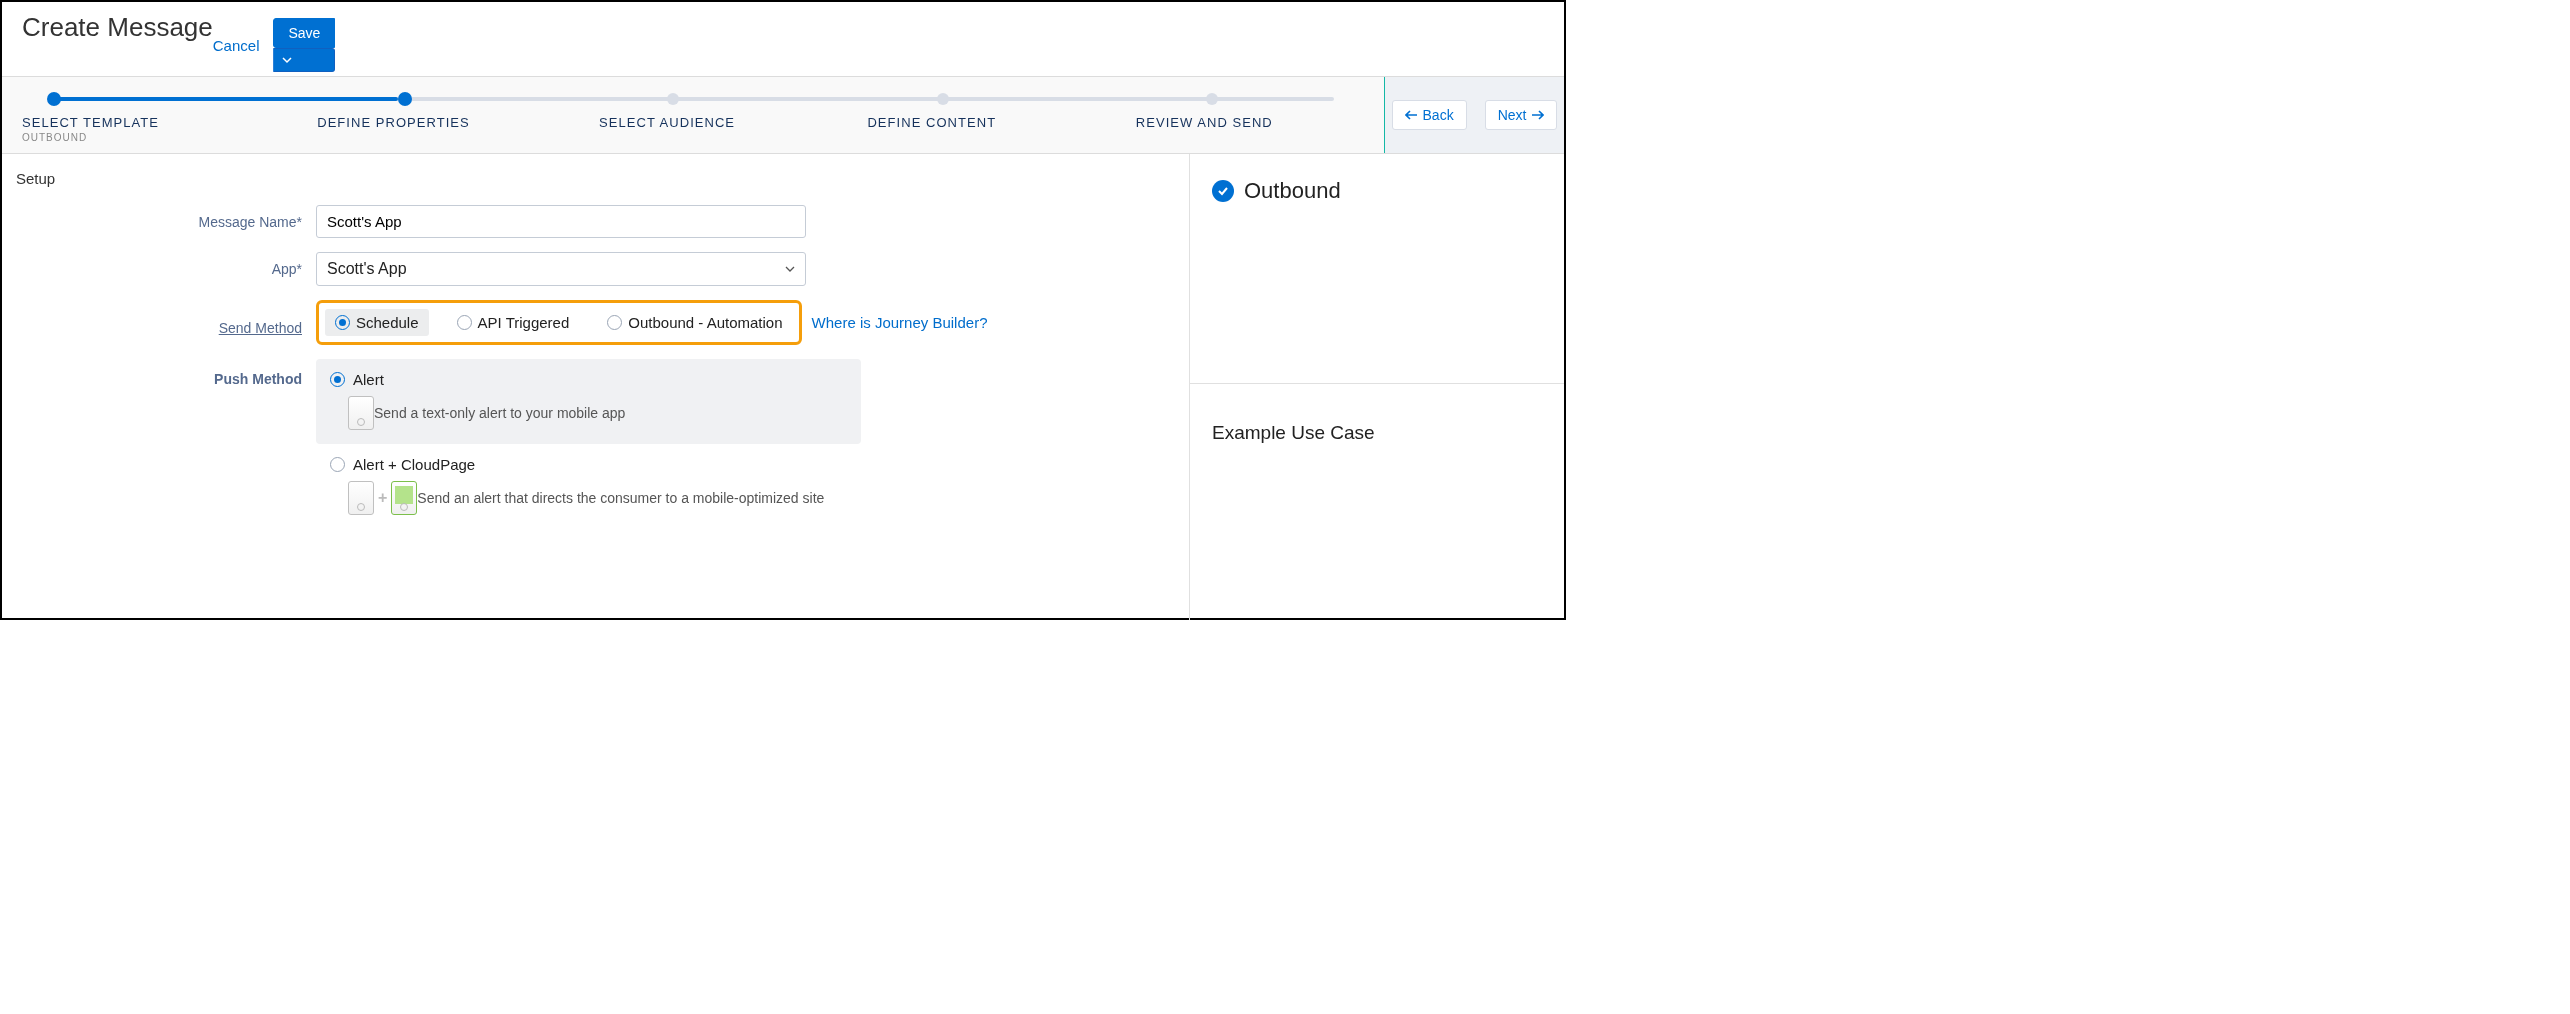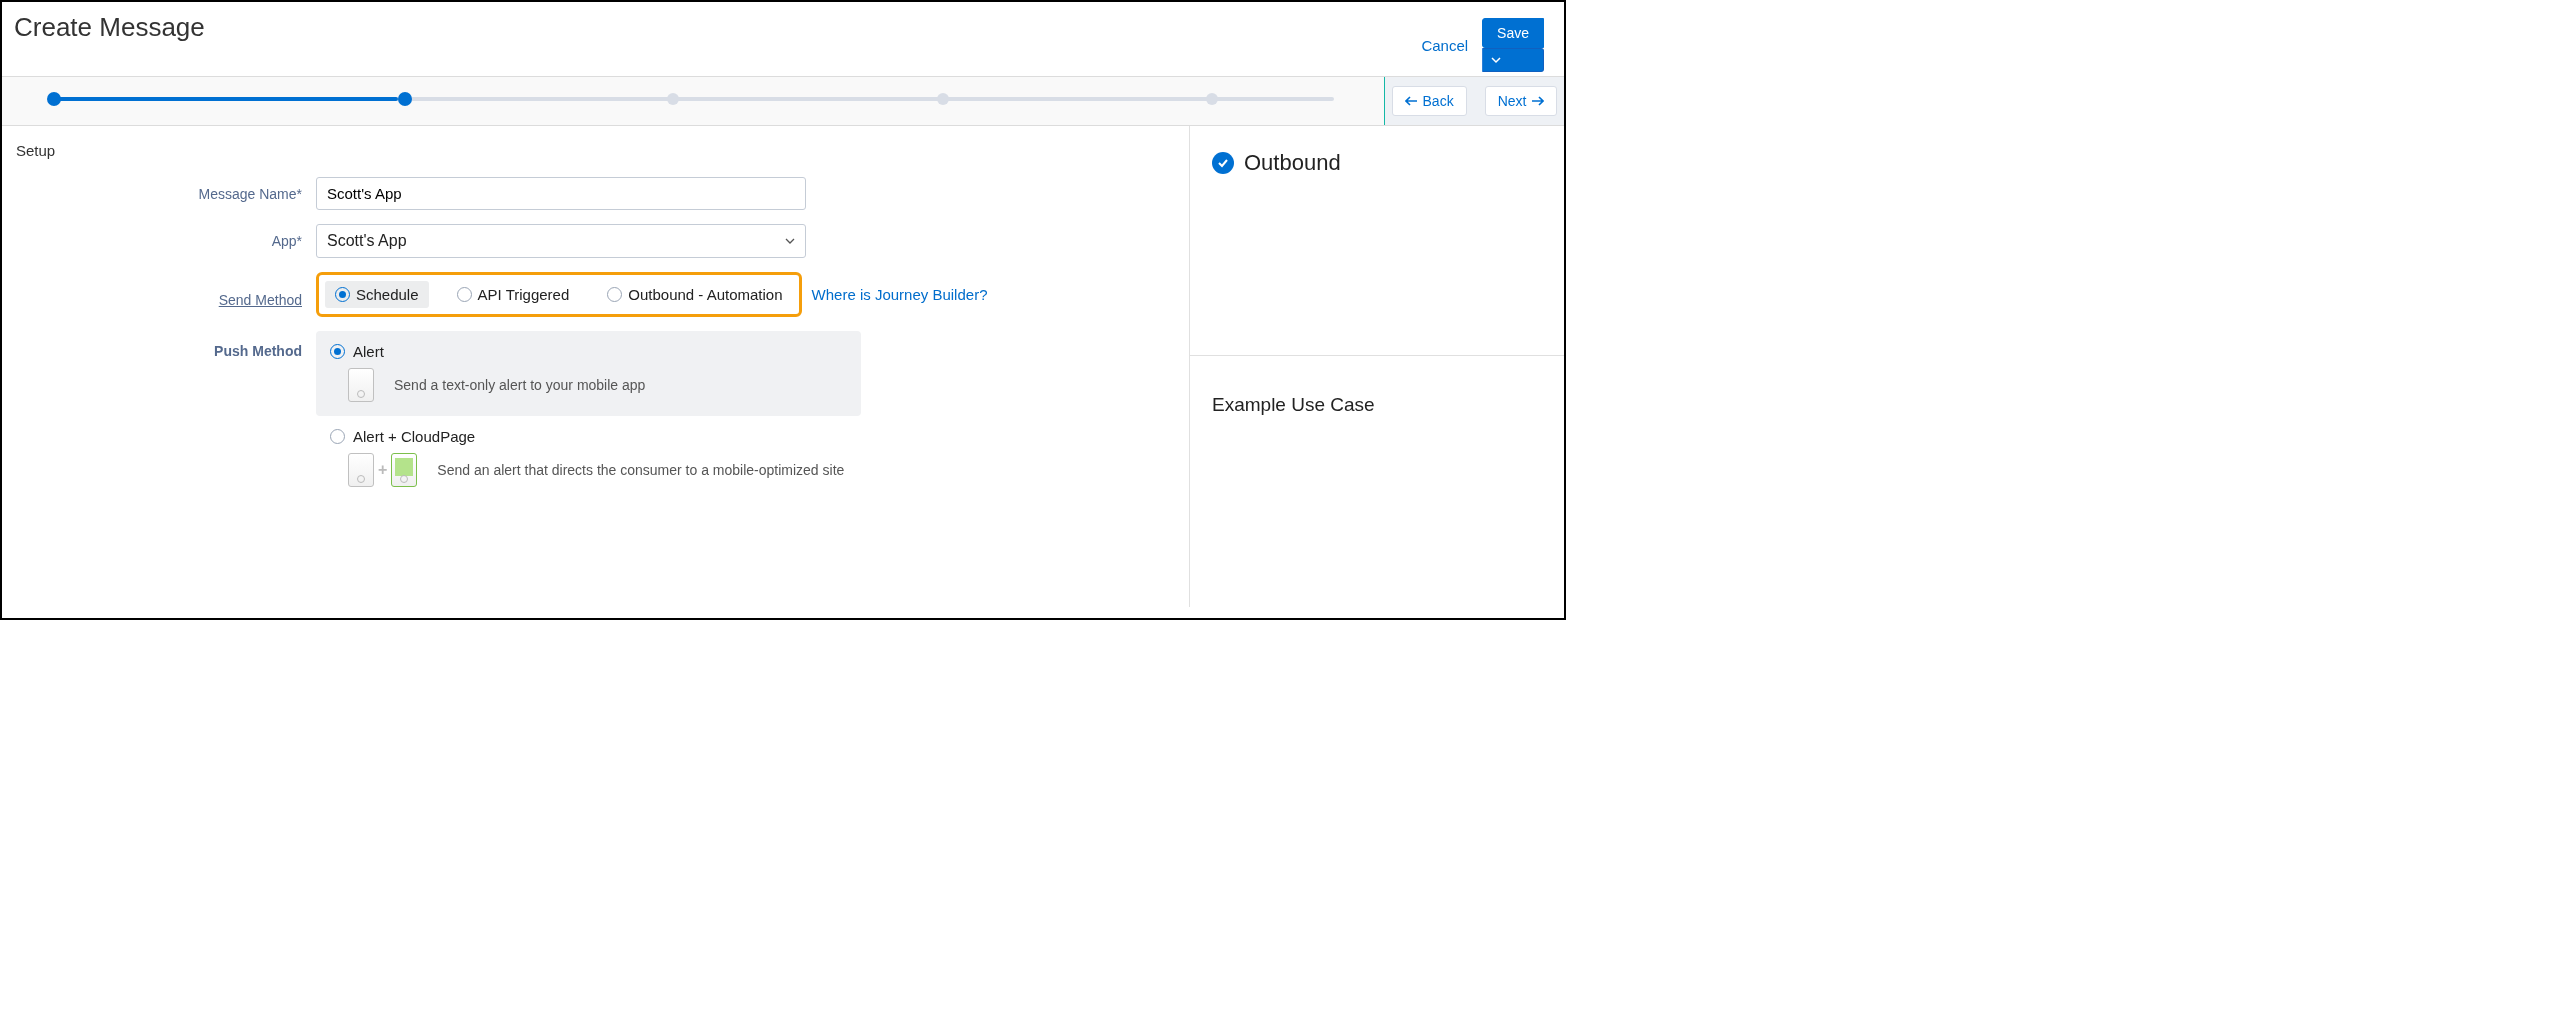--- a/index.html
+++ b/index.html
@@ -1,20 +1,20 @@
 <!DOCTYPE html>
 <html><head>
   <meta charset="utf-8">
   <style>
     * { box-sizing: border-box; margin: 0; padding: 0; font-family: -apple-system, BlinkMacSystemFont, "Segoe UI", Arial, sans-serif; }
     body { background: #fff; color: #222; }
     .frame { border: 2px solid #000; width: 1566px; height: 620px; position: relative; }
 
     
-    .header { display: flex; justify-content: space-between; align-items: flex-start; padding: 10px 20px 4px 12px; }
+    .header { display: flex; justify-content: flex-start; align-items: flex-start; padding: 10px 20px 4px 20px; }
     .page-title { font-size: 26px; font-weight: 400; color: #333; }
     .header-actions { display: flex; align-items: center; gap: 14px; margin-top: 6px; }
     .cancel-link { color: #006dcc; font-size: 15px; cursor: pointer; }
     .save-btn-group { display: flex; flex-direction: column; }
     .save-btn { background: #0070d2; color: #fff; border: 1px solid #0070d2; padding: 6px 14px; font-size: 14px; border-radius: 3px 0 0 3px; cursor: pointer; }
     .save-caret { background: #0070d2; color: #fff; border: 1px solid #1060c0; border-left-color: #2a80d8; padding: 6px 8px; border-radius: 0 3px 3px 0; cursor: pointer; display:flex; align-items:center; }
 
     
     .navrow { display:flex; border-top:1px solid #dcdcdc; border-bottom:1px solid #dcdcdc; }
     .progress-wrap { flex:1; background: #f9f9f9; padding: 16px 20px 10px 20px; position: relative; }
@@ -49,21 +49,21 @@
     .radio-pill { display:flex; align-items:center; gap:6px; padding:5px 10px; border-radius:3px; font-size:15px; cursor:pointer; }
     .radio-pill.selected { background:#ecedee; }
     .radio-outer { width:15px; height:15px; border:1px solid #9aa5b5; border-radius:50%; display:flex; align-items:center; justify-content:center; flex-shrink:0; }
     .radio-outer.on { border-color:#0070d2; }
     .radio-inner { width:7px; height:7px; background:#0070d2; border-radius:50%; }
     .inline-link { color:#006dcc; font-size:15px; margin-left:10px; cursor:pointer; }
 
     .push-card { width:545px; border-radius:4px; padding: 12px 14px 14px 14px; }
     .push-card.sel { background:#f0f1f3; }
     .push-head { display:flex; align-items:center; gap:8px; font-size:15px; margin-bottom:8px; cursor:pointer; }
-    .push-body { display:flex; align-items:center; gap:20px; padding-left:18px; font-size:14px; color:#555; }
+    .push-body { display:flex; align-items:center; padding-left:18px; font-size:14px; color:#555; }
     .phone-icon { width:26px; height:34px; border:1px solid #c0c0c0; border-radius:3px; background:linear-gradient(#fff,#f0f0f0); position:relative; }
     .phone-icon::after{content:"";position:absolute;bottom:3px;left:50%;transform:translateX(-50%);width:6px;height:6px;border:1px solid #bbb;border-radius:50%;}
     .phone-pair{display:flex;align-items:center;gap:4px;}
     .phone-green{border-color:#7cbf4b;}
     .phone-green::before{content:"";position:absolute;top:4px;left:3px;right:3px;bottom:10px;background:#b4e38b;}
     .plus{color:#bbb;font-size:16px;font-weight:bold;}
 
     
     .side-top { padding: 24px 22px; border-bottom:1px solid #e0e0e0; min-height:230px; }
     .side-title-row { display:flex; align-items:center; gap:10px; margin-bottom:10px; }
@@ -100,20 +100,38 @@
   <div class="navrow">
     <div class="progress-wrap">
       <div class="progress-line">
         <div class="pline-bg"></div>
         <div class="pline-fill" style="width:27%;"></div>
         <div class="pnode active" style="left:-5px;"></div>
         <div class="pnode active" style="left:27%;"></div>
         <div class="pnode" style="left:48%;"></div>
         <div class="pnode" style="left:69%;"></div>
         <div class="pnode" style="left:90%;"></div>
+      </div>
+      <div class="plabels">
+        <div style="width:22%">
+          <div class="plabel">SELECT TEMPLATE</div>
+          <div class="plabel-sub">OUTBOUND</div>
+        </div>
+        <div style="width:21%">
+            <div class="plabel">DEFINE PROPERTIES</div>
+          </div>
+        <div style="width:20%">
+            <div class="plabel">SELECT AUDIENCE</div>
+          </div>
+        <div style="width:20%">
+            <div class="plabel">DEFINE CONTENT</div>
+          </div>
+        <div>
+            <div class="plabel">REVIEW AND SEND</div>
+          </div>
       </div>
     </div>
     <div class="navbtns">
       <button class="navbtn">
         <svg width="12" height="10" viewBox="0 0 12 10">
             <path d="M5 1 L1 5 L5 9 M1 5 H12" stroke="#0070d2" stroke-width="1.6" fill="none"></path>
           </svg>
         <span>Back</span>
       </button>
       <button class="navbtn">

